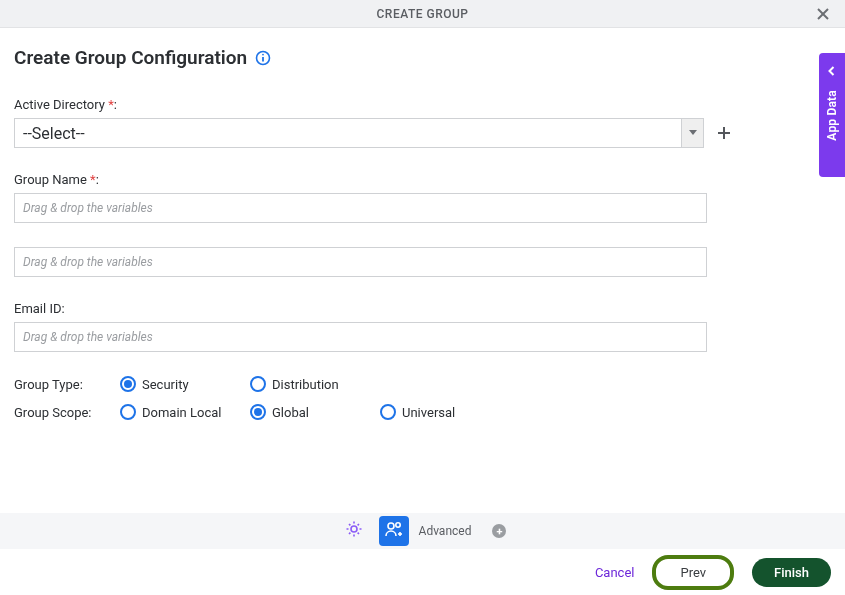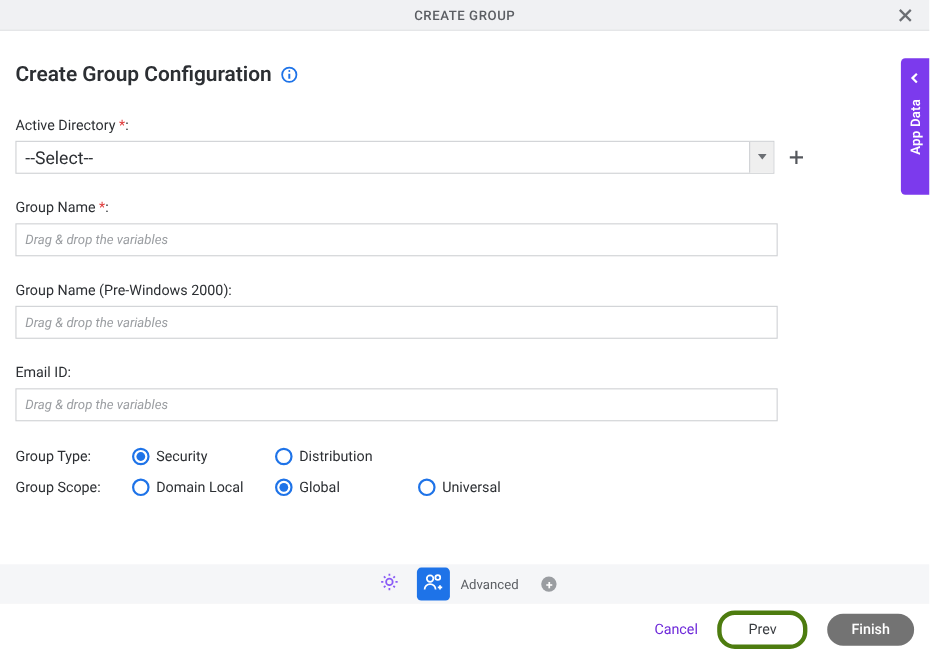--- a/index.html
+++ b/index.html
@@ -37,21 +37,21 @@
       transform: translateY(-50%);
       cursor: pointer;
       color: #6b6e73;
       display: flex;
       align-items: center;
       justify-content: center;
       width: 20px;
       height: 20px;
     }
     .content {
-      padding: 28px 14px 0 14px;
+      padding: 18px 14px 0 14px;
     }
     .page-title-row {
       display: flex;
       align-items: center;
       gap: 8px;
       margin-bottom: 28px;
     }
     .page-title {
       font-size: 19px;
       font-weight: 600;
@@ -262,21 +262,21 @@
       color: #3a3d41;
       background: #fff;
       border: 4px solid #4d7c0f;
       border-radius: 16px;
       padding: 6px 24px;
       cursor: pointer;
     }
     .btn-finish {
       font-size: 13px;
       color: #fff;
-      background: #737373;
+      background: #14532d;
       border: none;
       border-radius: 16px;
       padding: 7px 22px;
       cursor: pointer;
       font-weight: 500;
     }
   </style>
 </head>
 <body>
 
@@ -327,21 +327,20 @@
   <div class="form-group">
     <label class="form-label">
       <span>Group Name </span><span class="required-star">*</span><span>:</span>
     </label>
     <div class="text-input-wrapper">
       <span class="text-input-placeholder">Drag &amp; drop the variables</span>
     </div>
   </div>
 
   <div class="form-group">
-    <label class="form-label">Group Name (Pre-Windows 2000):</label>
     <div class="text-input-wrapper">
       <span class="text-input-placeholder">Drag &amp; drop the variables</span>
     </div>
   </div>
 
   <div class="form-group">
     <label class="form-label">Email ID:</label>
     <div class="text-input-wrapper">
       <span class="text-input-placeholder">Drag &amp; drop the variables</span>
     </div>

